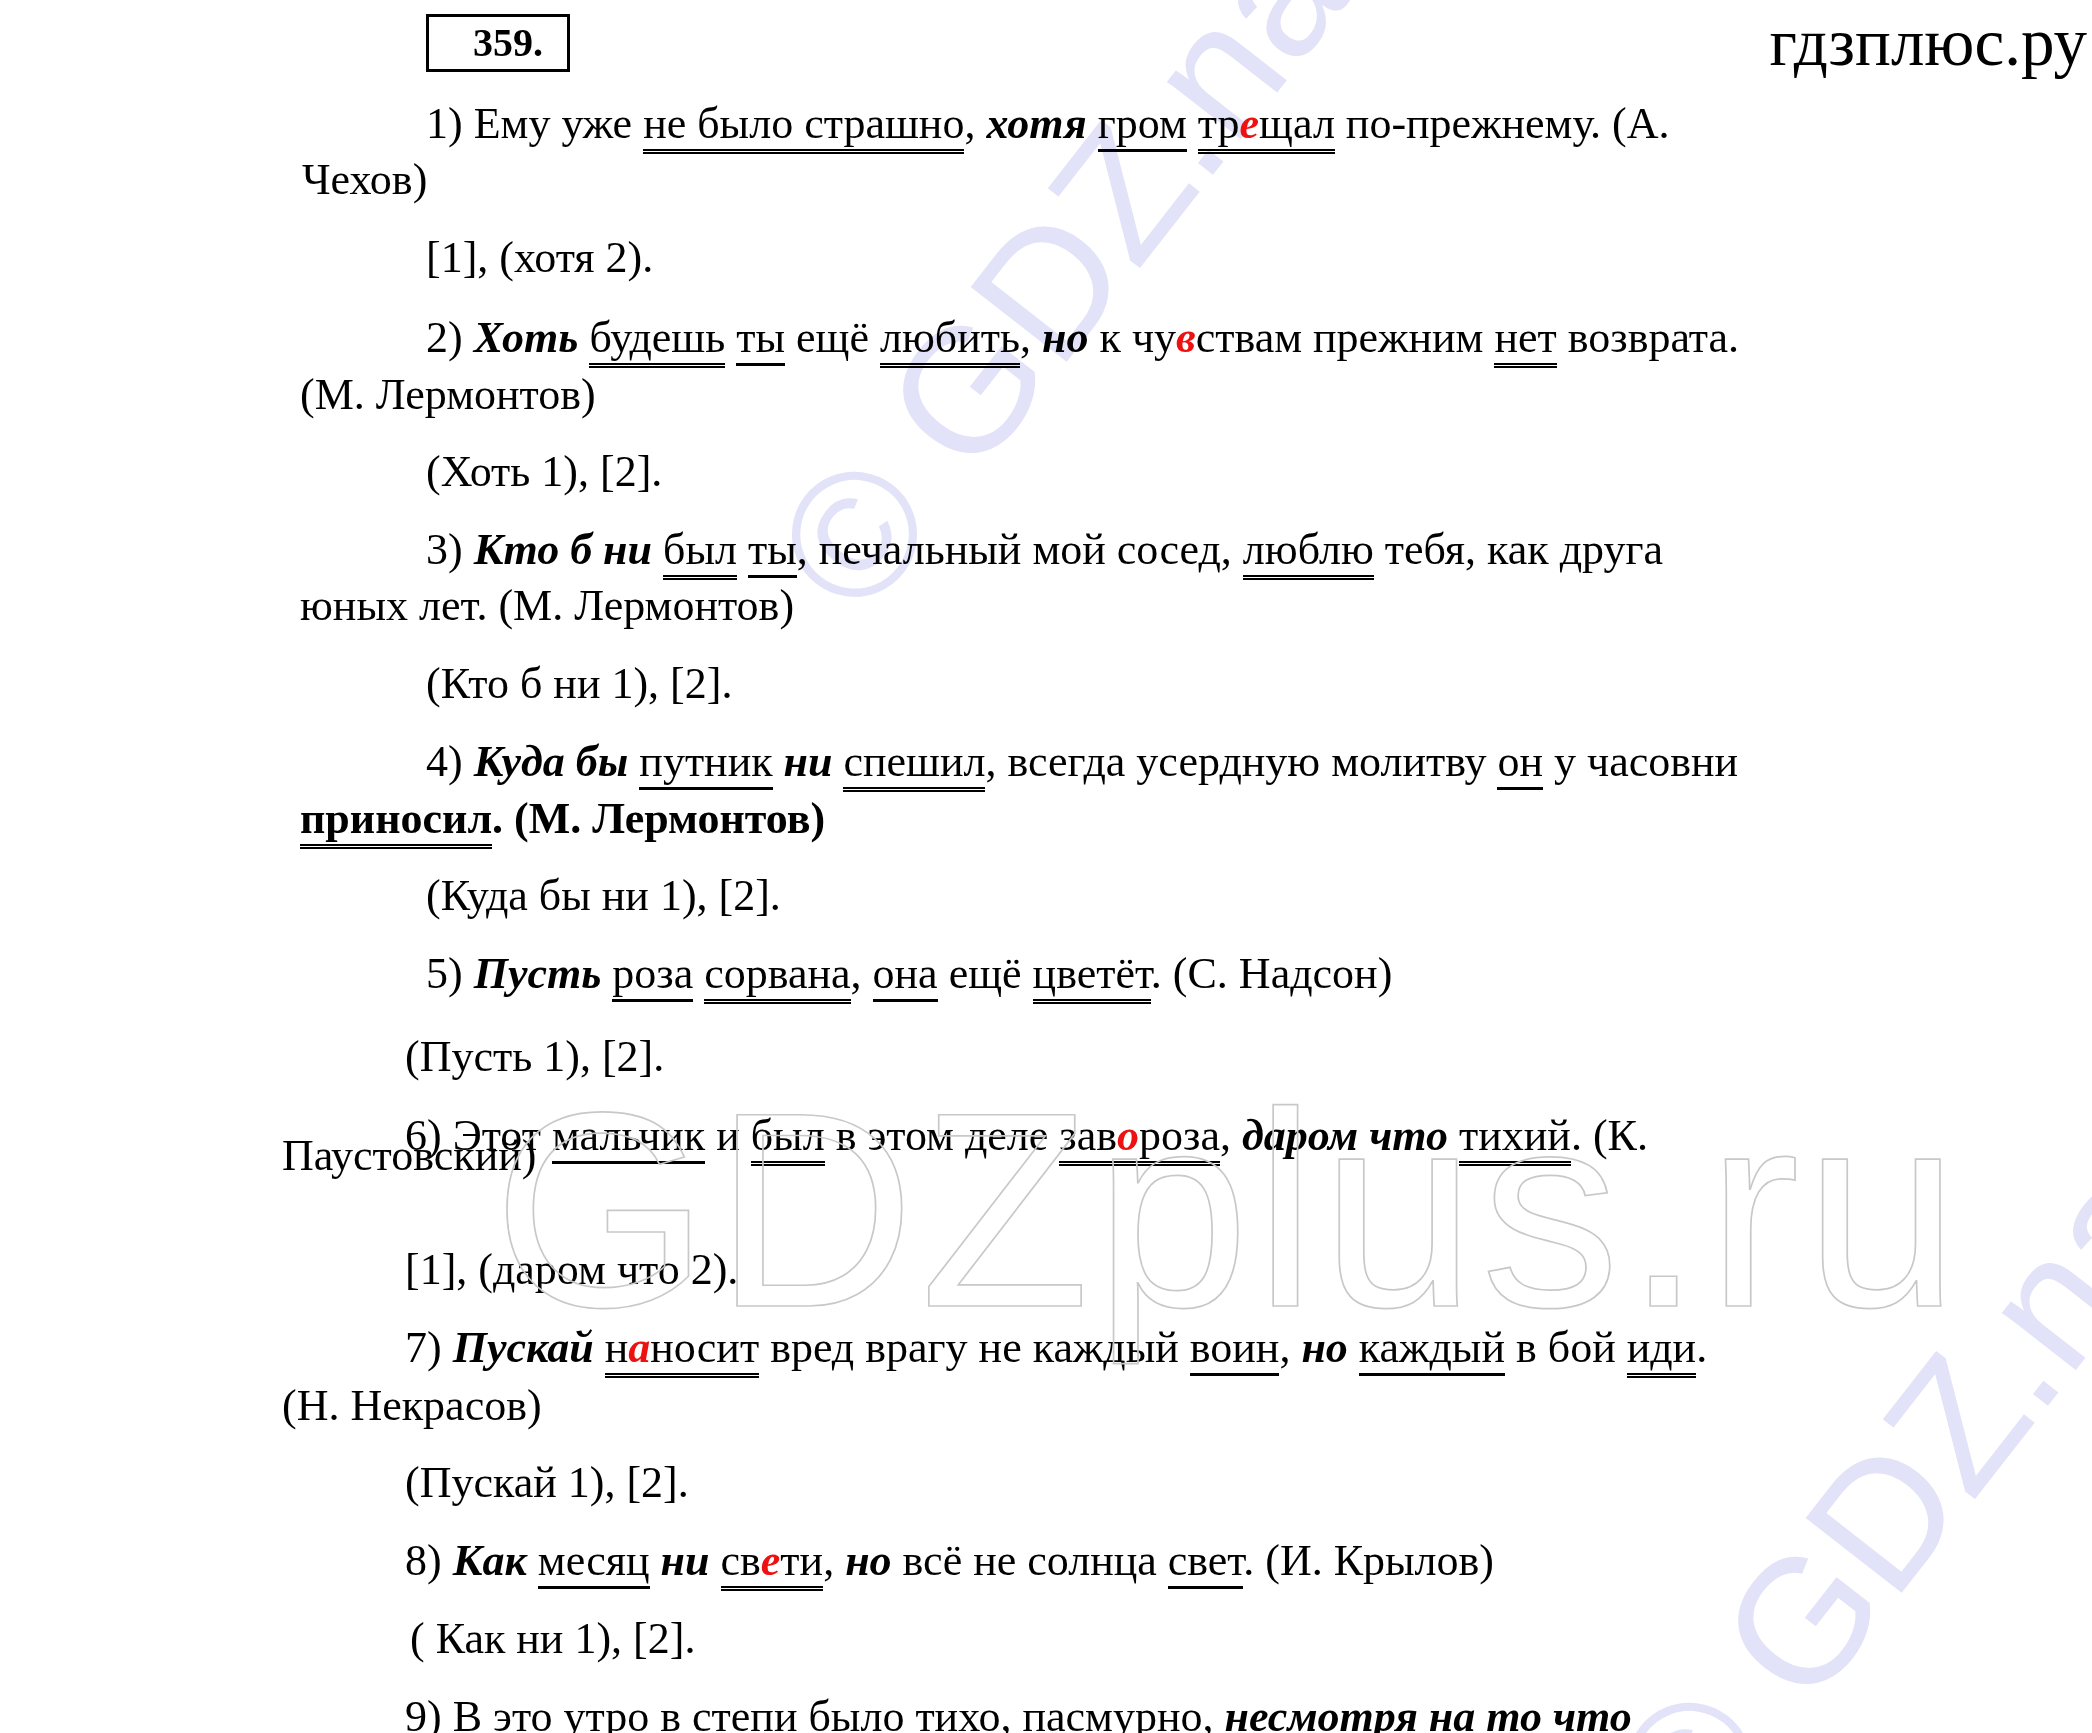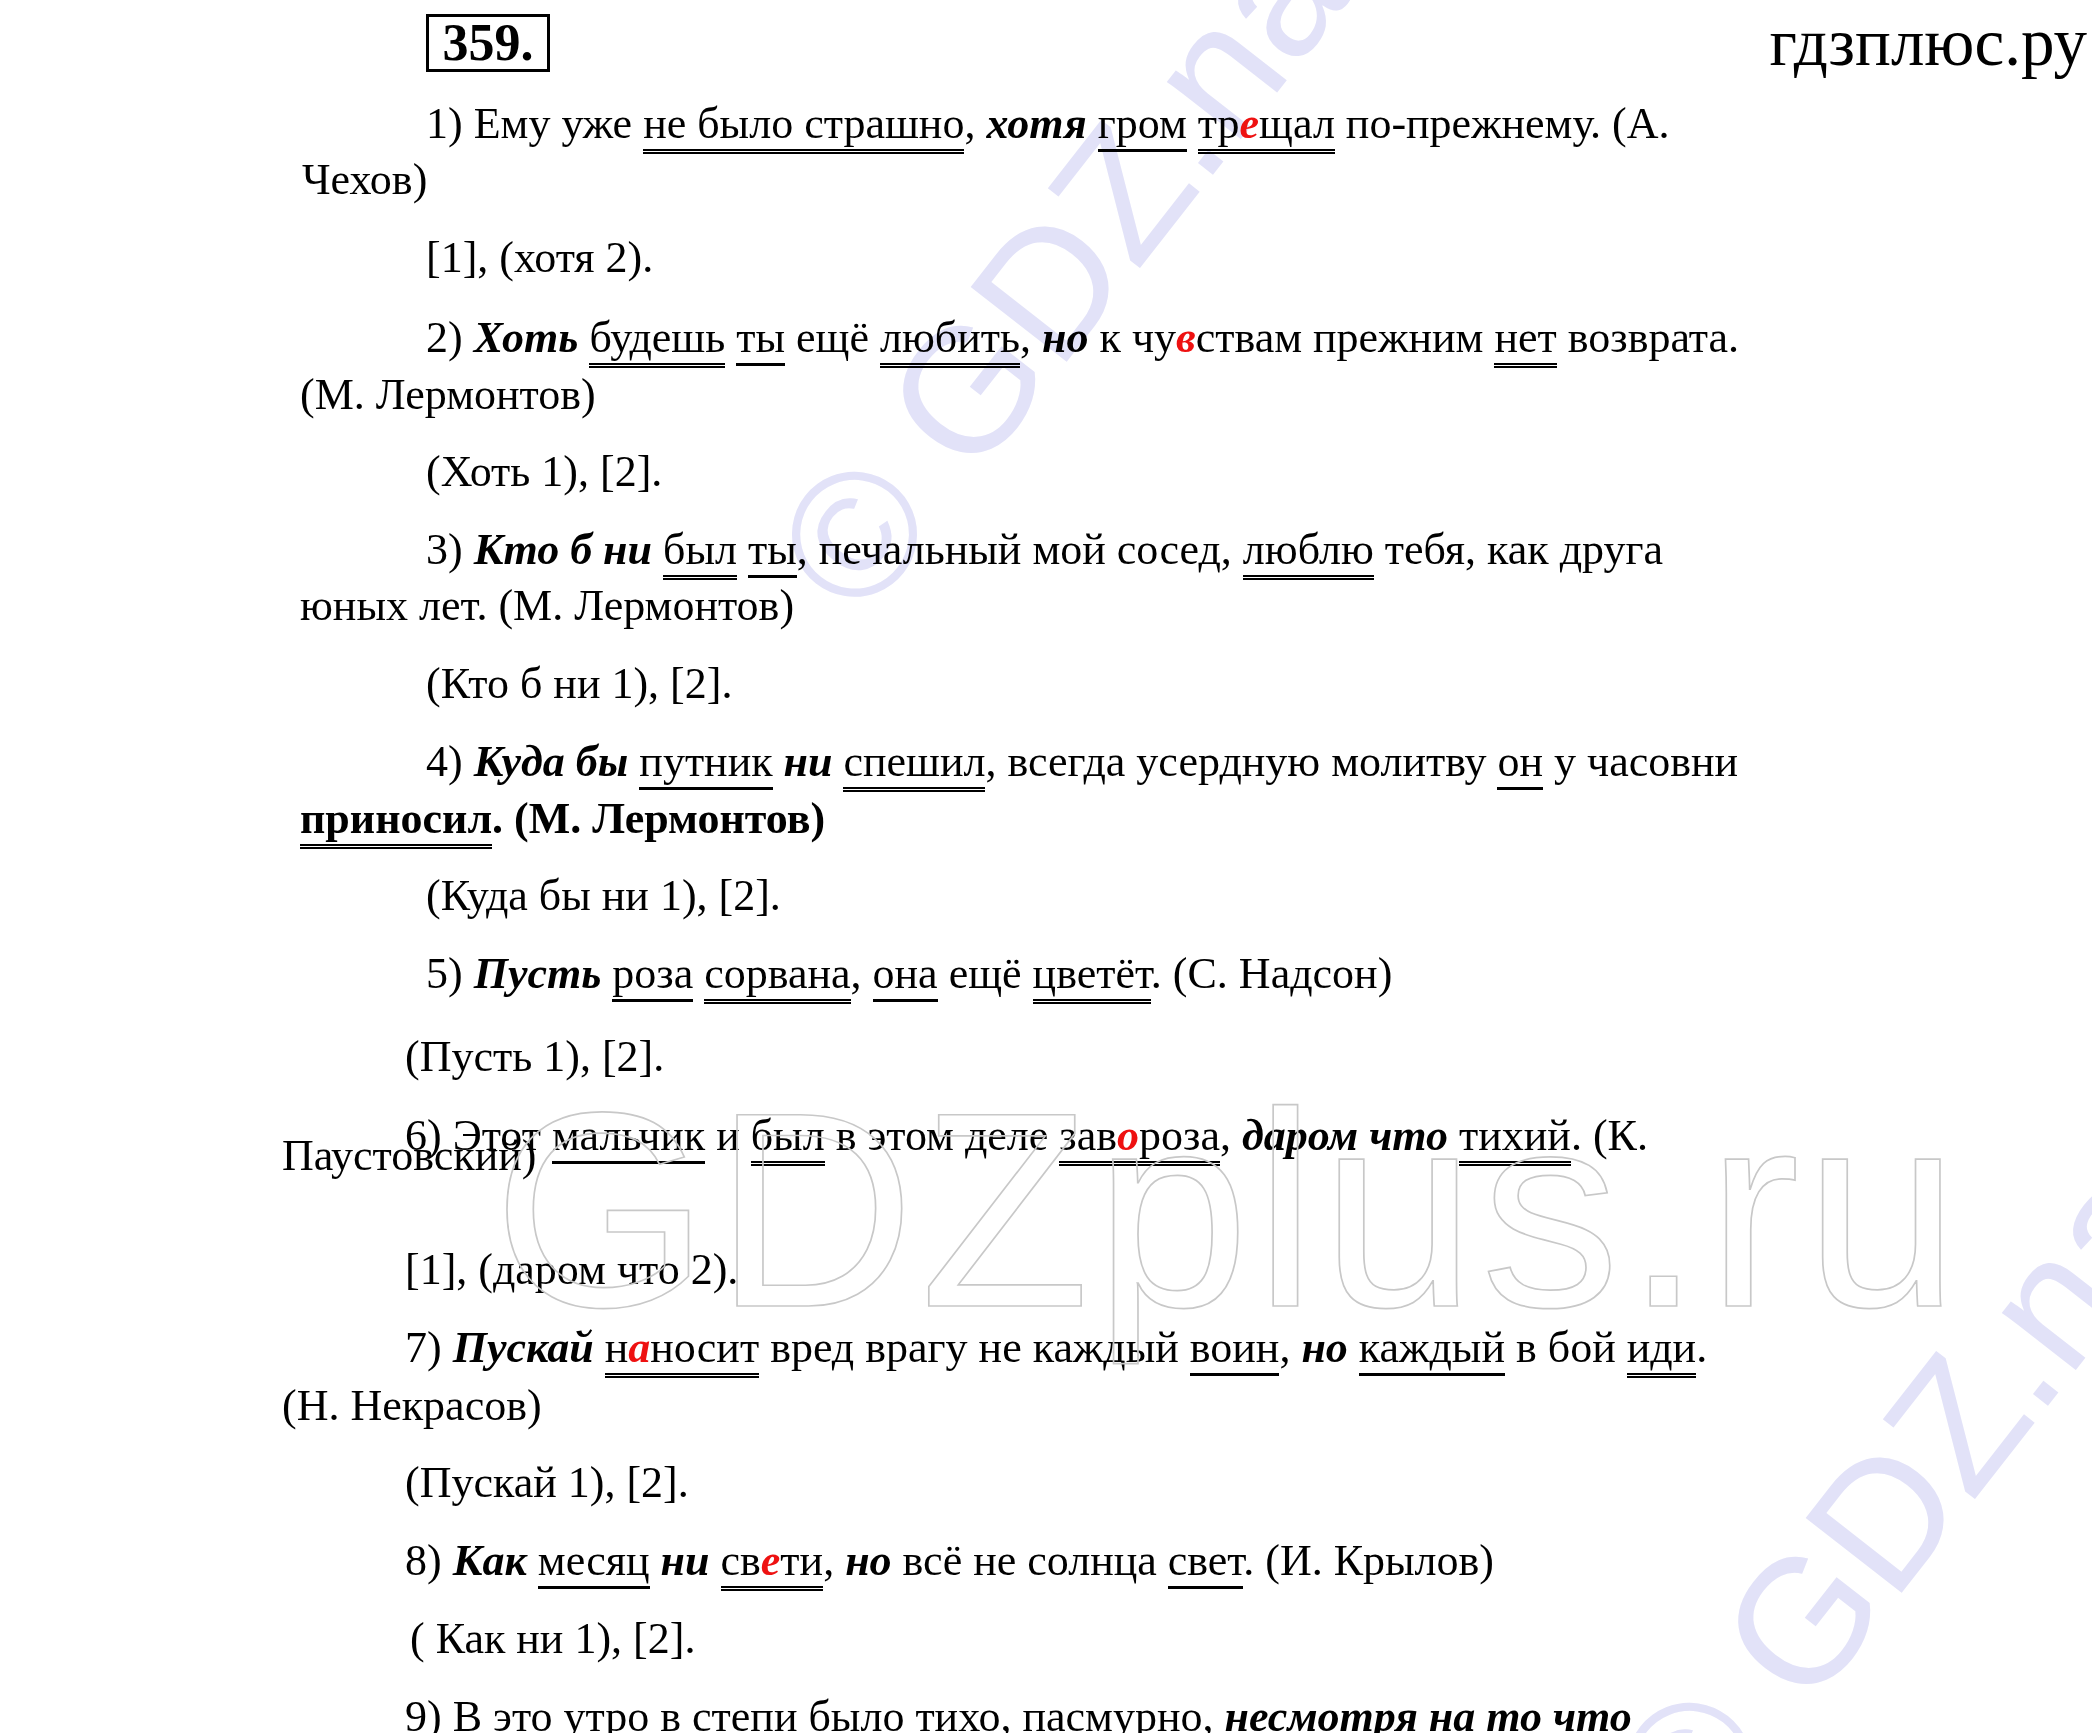--- a/index.html
+++ b/index.html
@@ -4,22 +4,22 @@
 <style>
   html, body { margin:0; padding:0; background:#ffffff; }
   body { width:2092px; height:1734px; position:relative; overflow:hidden;
          font-family:"Liberation Serif", "DejaVu Serif", serif; color:#000; }
   .wm { position:absolute; color:#e2e2f8; font-family:"Liberation Sans","DejaVu Sans",sans-serif;
         font-weight:normal; white-space:nowrap; transform-origin:left bottom; pointer-events:none; z-index:0; }
   .wm-outline { position:absolute; font-family:"Liberation Sans","DejaVu Sans",sans-serif; color:transparent;
         -webkit-text-stroke:1.7px #c8c8c8; white-space:nowrap; pointer-events:none; z-index:3; }
   .line { position:absolute; font-size:44px; line-height:51px; white-space:nowrap; z-index:2; }
   .num-box { position:absolute; left:426px; top:13.5px; width:118px; height:52px; border:3.4px solid #000;
-             font-family:"Liberation Serif", serif; font-weight:bold; font-size:52px; line-height:52px;
-             text-align:center; z-index:2; }
+             font-family:"Liberation Serif", serif; font-weight:bold; font-size:40px; line-height:52px;
+             text-align:center; z-index:2;padding-left:20px; }
   .site { position:absolute; right:5px; top:12px; font-size:67px; line-height:61px; z-index:2; }
   .kw { font-style:italic; font-weight:bold; }
   .subj { border-bottom:3.4px solid #000; padding-bottom:0.8px; }
   .pred { border-bottom:5.9px double #000; padding-bottom:0.8px; }
   .red { color:#ee1111; font-style:italic; font-weight:bold; }
 </style>
 </head>
 <body>
 
 <div class="wm" style="left:742px; top:17px; font-size:177px; transform:rotate(-52deg); transform-origin:0 0; left:734px; top:523px;">© GDZ.name</div>

